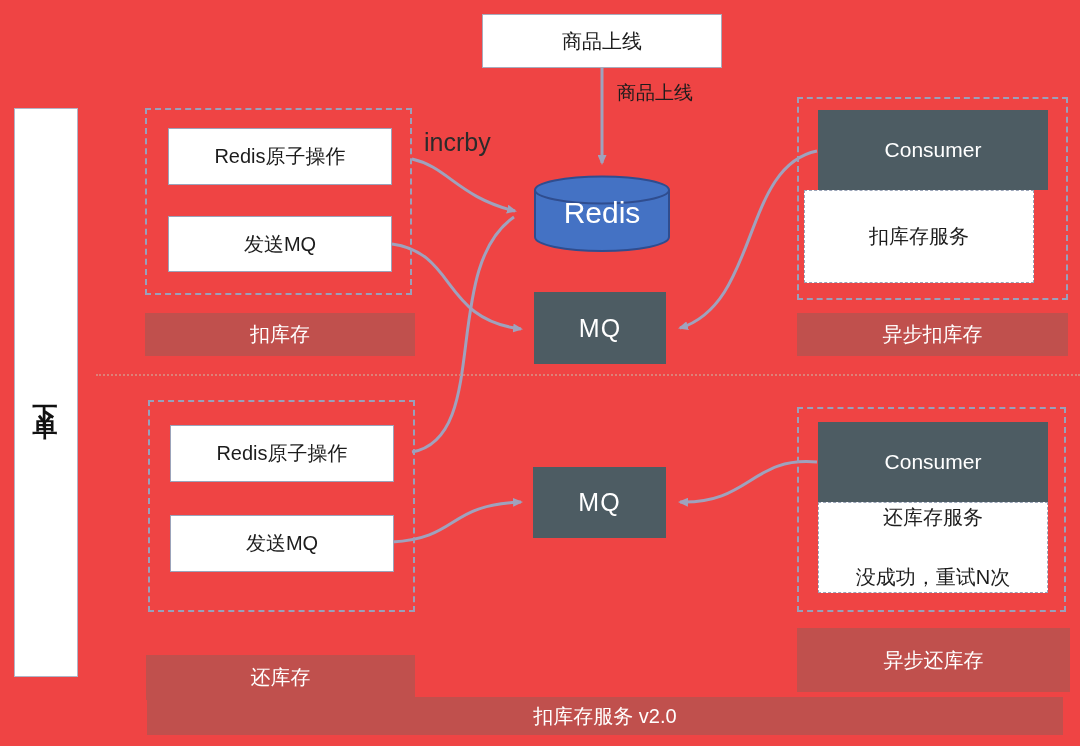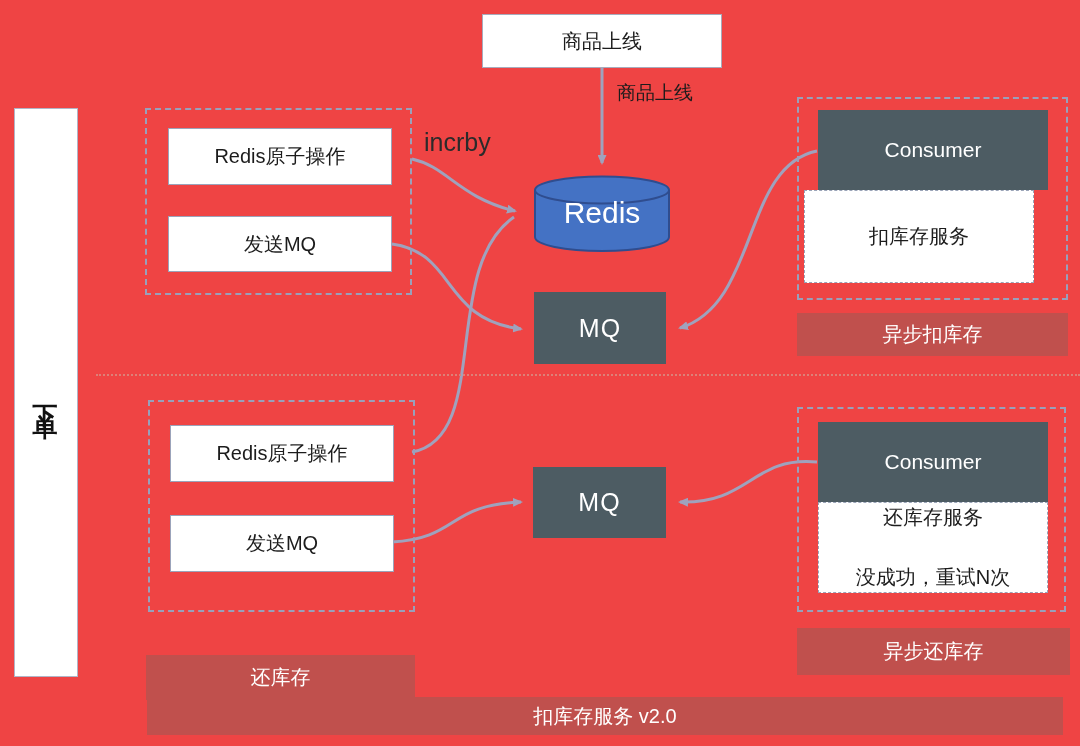--- a/index.html
+++ b/index.html
@@ -92,20 +92,23 @@
     <span class="orderlabel">下单</span>
   </div>
 
   <div class="dashedbox" style="left:145px;top:108px;width:267px;height:187px;"></div>
   <div class="whitebox" style="left:168px;top:128px;width:224px;height:57px;">
     <span>Redis原子操作</span>
   </div>
   <div class="whitebox" style="left:168px;top:216px;width:224px;height:56px;">
     <span>发送MQ</span>
   </div>
+  <div class="redbar" style="left:145px;top:313px;width:270px;height:43px;">
+    <span>扣库存</span>
+  </div>
 
   <div class="slatebox mqbox" style="left:534px;top:292px;width:132px;height:72px;">
     <span>MQ</span>
   </div>
 
   <div class="dashedbox" style="left:797px;top:97px;width:271px;height:203px;"></div>
   <div class="slatebox" style="left:818px;top:110px;width:230px;height:80px;">
     <span>Consumer</span>
   </div>
   <div class="dashedfine" style="left:804px;top:190px;width:230px;height:93px;font-family:Liberation Serif, serif;">
@@ -133,21 +136,21 @@
   </div>
 
   <div class="dashedbox" style="left:797px;top:407px;width:269px;height:205px;"></div>
   <div class="slatebox" style="left:818px;top:422px;width:230px;height:80px;">
     <span>Consumer</span>
   </div>
   <div class="dashedfine" style="left:818px;top:502px;width:230px;height:91px;justify-content:space-between;">
     <span>还库存服务</span>
     <span>没成功，重试N次</span>
   </div>
-  <div class="redbar" style="left:797px;top:628px;width:273px;height:47px;">
+  <div class="redbar" style="left:797px;top:628px;width:273px;height:64px;">
     <span>异步还库存</span>
   </div>
 
   <div class="redbar" style="left:147px;top:697px;width:916px;height:38px;">
     <span>扣库存服务 v2.0</span>
   </div>
 
 </div>
 
 </body></html>

